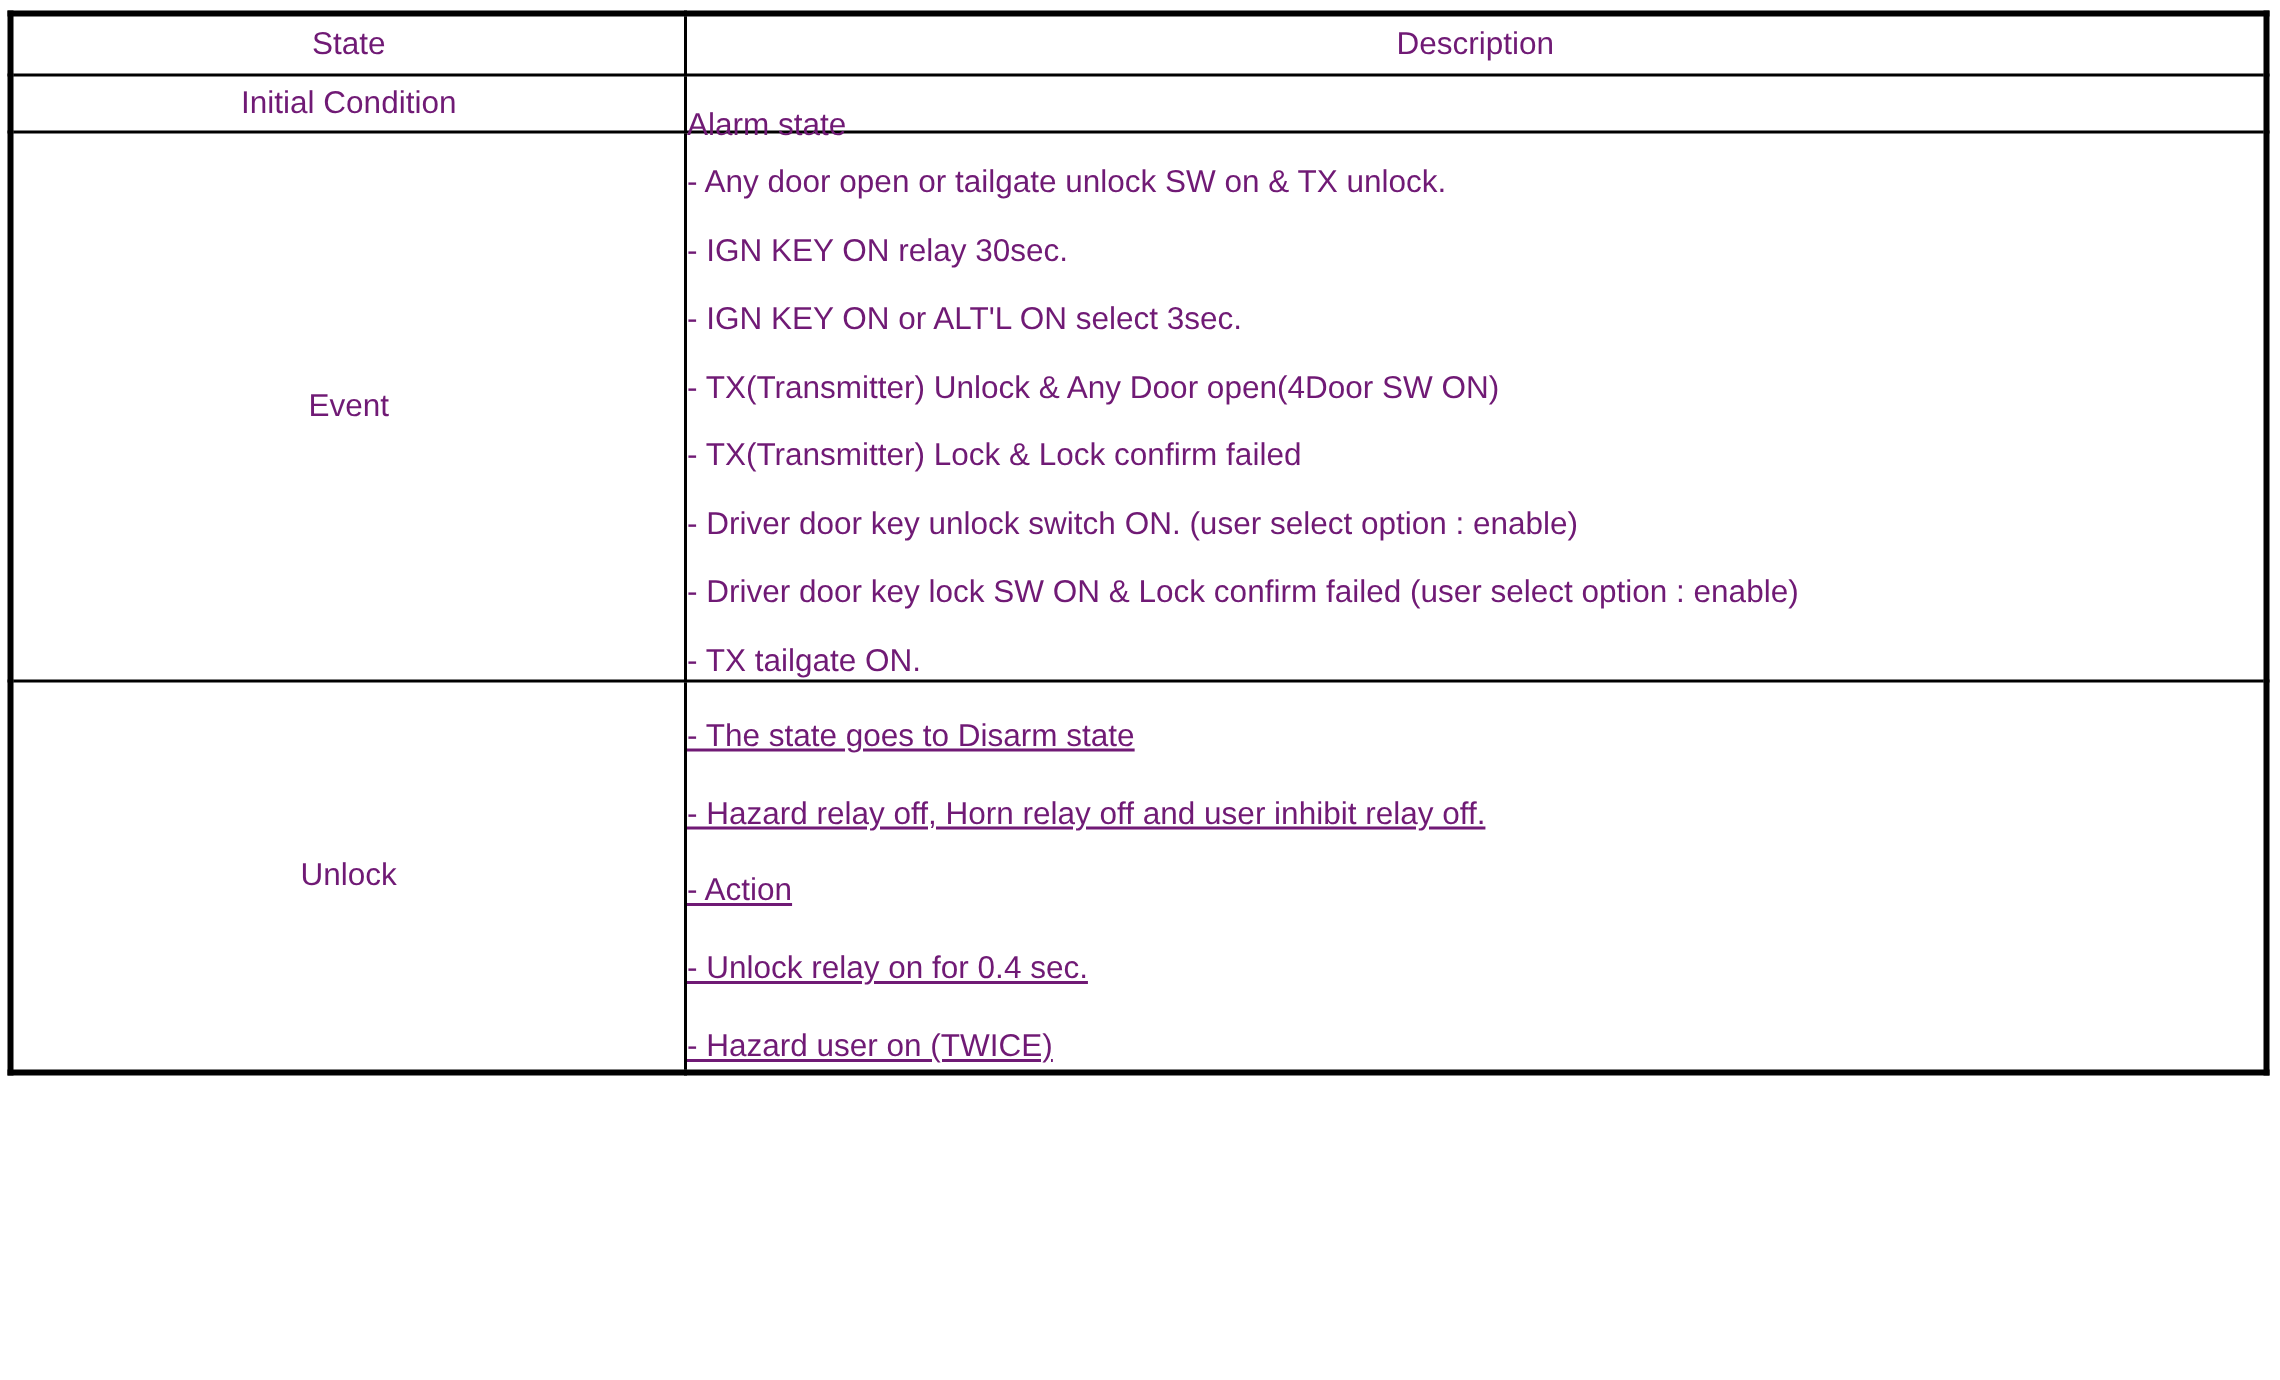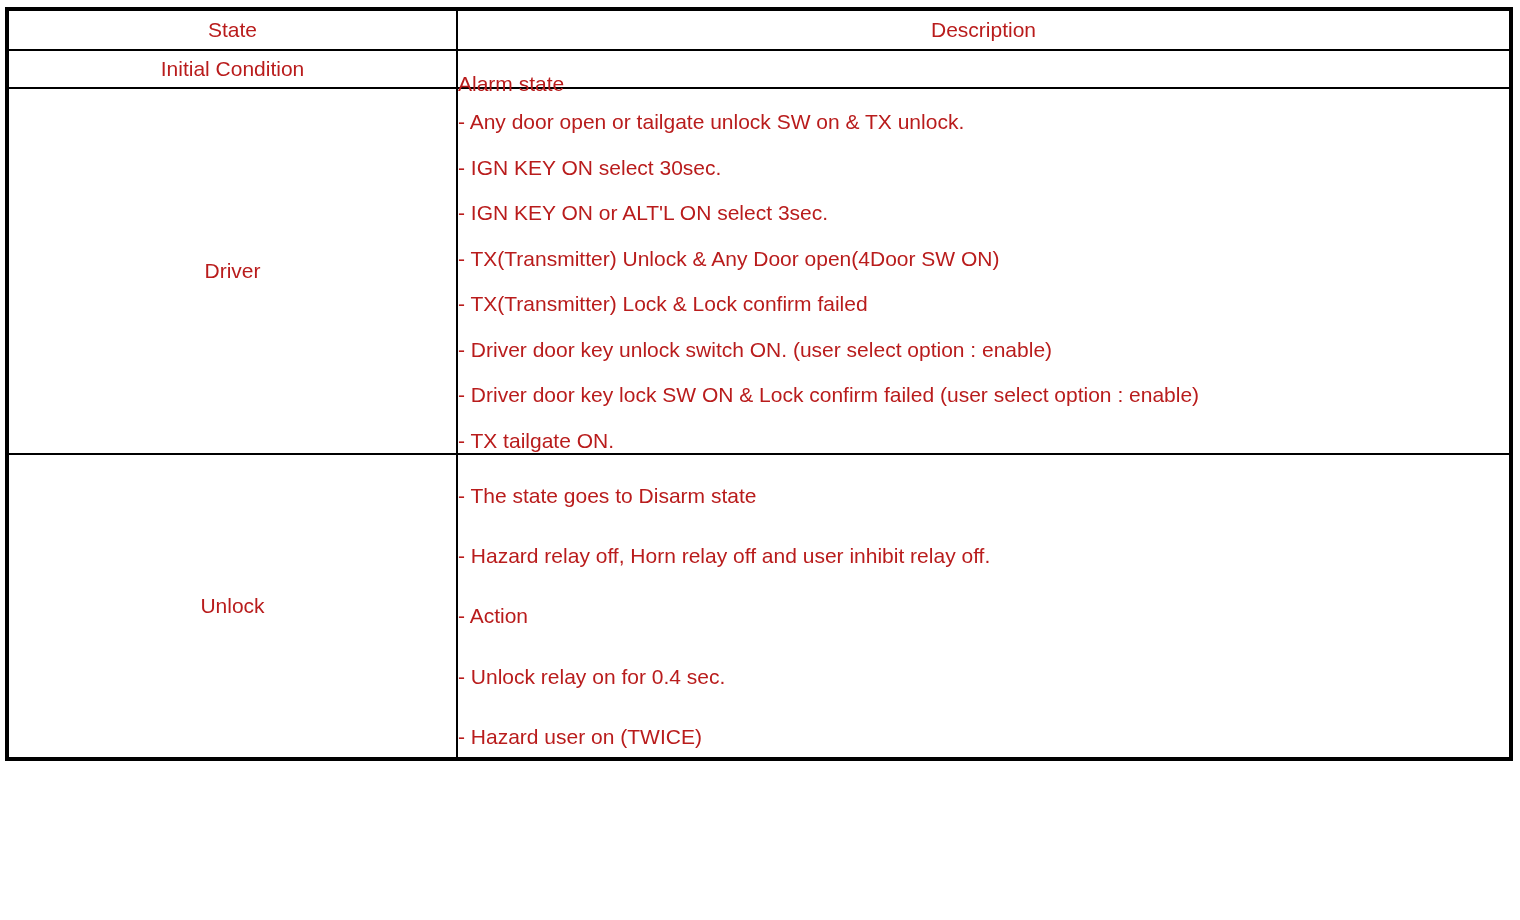--- a/index.html
+++ b/index.html
@@ -6,21 +6,21 @@
     margin: 0;
     padding: 0;
     background: #ffffff;
   }
   .page {
     position: relative;
     width: 1520px;
     height: 920px;
     background: #ffffff;
     font-family: "Liberation Sans", sans-serif;
-    color: #b91c1c;
+    color: #701a75;
   }
   table.state-table {
     position: absolute;
     left: 5px;
     top: 7px;
     width: 1508px;
     border-collapse: collapse;
     table-layout: fixed;
     border: 4px solid #000000;
     font-size: 21px;
@@ -50,21 +50,21 @@
     text-align: left;
     padding-left: 6px;
   }
   .desc-list {
     display: flex;
     flex-direction: column;
     justify-content: space-around;
   }
   .h-initial { height: 36px; }
   .h-event   { height: 364px; }
-  .h-action  { height: 302px; }
+  .h-action  { height: 258px; text-decoration: underline; }
   .desc-item {
     white-space: pre;
     margin-top: 20px;
   }
 </style>
 </head>
 <body>
 
 <div class="page">
   <table class="state-table">
@@ -81,25 +81,25 @@
     <tbody>
       <tr>
         <td class="state-cell">Initial Condition</td>
         <td class="desc-cell">
           <div class="desc-list h-initial">
               <div class="desc-item">Alarm state</div>
             </div>
         </td>
       </tr>
       <tr>
-        <td class="state-cell">Driver</td>
+        <td class="state-cell">Event</td>
         <td class="desc-cell">
           <div class="desc-list h-event">
               <div class="desc-item">- Any door open or tailgate unlock SW on &amp; TX unlock.</div>
-              <div class="desc-item">- IGN KEY ON select 30sec.</div>
+              <div class="desc-item">- IGN KEY ON relay 30sec.</div>
               <div class="desc-item">- IGN KEY ON or ALT'L ON select 3sec.</div>
               <div class="desc-item">- TX(Transmitter) Unlock &amp; Any Door open(4Door SW ON)</div>
               <div class="desc-item">- TX(Transmitter) Lock &amp; Lock confirm failed</div>
               <div class="desc-item">- Driver door key unlock switch ON. (user select option : enable)</div>
               <div class="desc-item">- Driver door key lock SW ON &amp; Lock confirm failed (user select option : enable)</div>
               <div class="desc-item">- TX tailgate ON.</div>
             </div>
         </td>
       </tr>
       <tr>

